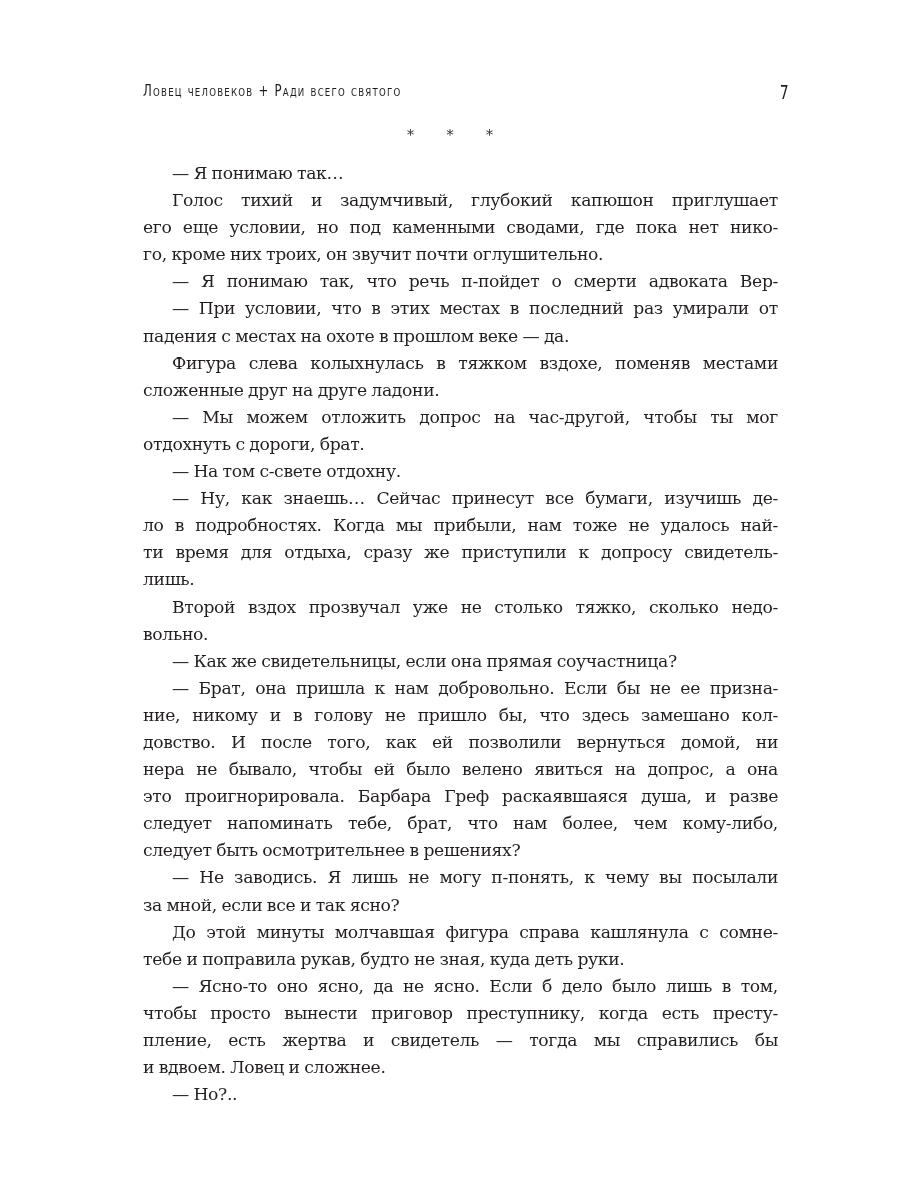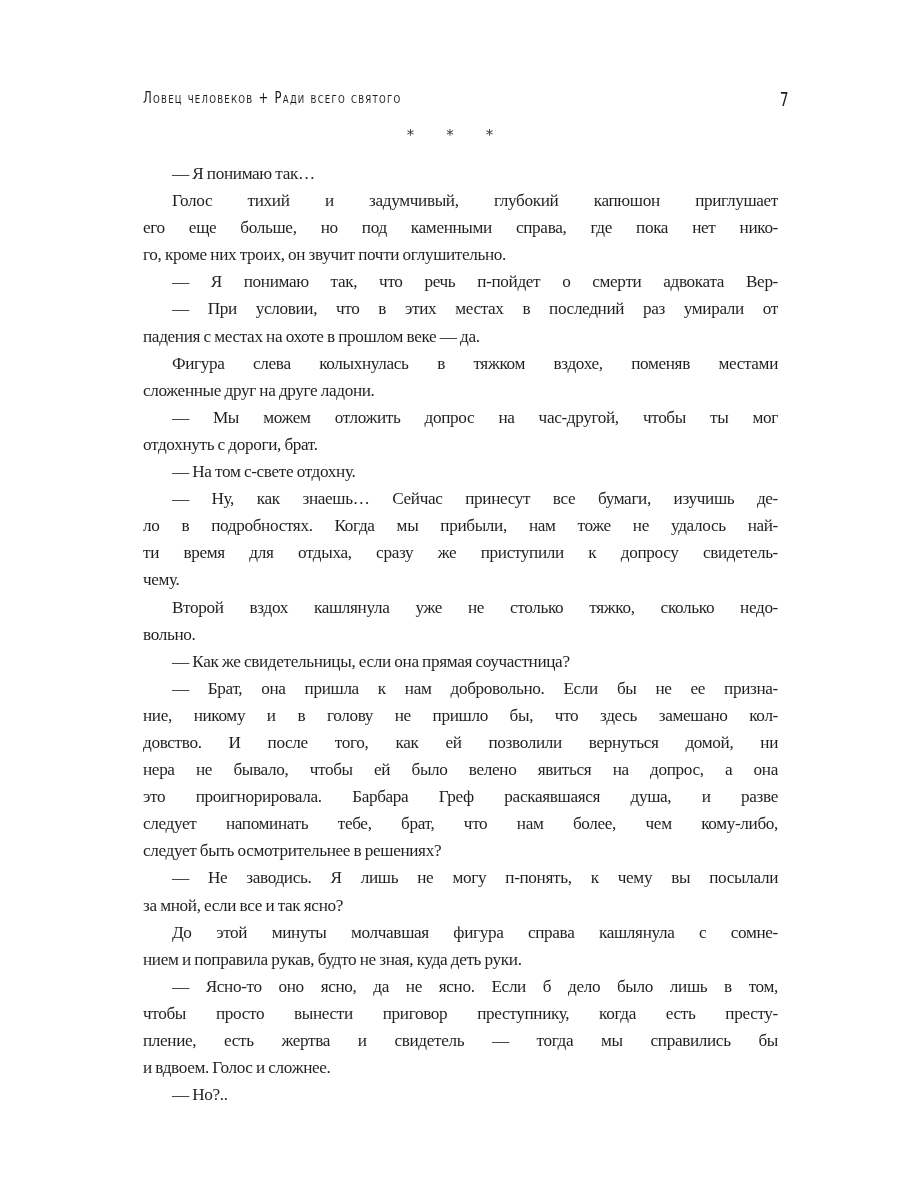--- a/index.html
+++ b/index.html
@@ -13,21 +13,20 @@
       position: relative;
       overflow: hidden;
       color: #231f20;
     }
     .running-head {
       position: absolute;
       top: 80px;
       left: 143px;
       width: 646px;
       height: 30px;
-      margin-top: 7px;
     }
     .running-title {
       position: absolute;
       left: 0;
       top: 2px;
       font-family: "DejaVu Sans", sans-serif;
       font-size: 15px;
       letter-spacing: 1.6px;
       font-variant: small-caps;
       transform: scaleX(0.78);
@@ -70,21 +69,20 @@
       color: #231f20;
       letter-spacing: -0.35px;
       word-spacing: -0.5px;
     }
     .line {
       display: block;
       text-align: justify;
       text-align-last: justify;
       white-space: nowrap;
       overflow: visible;
-      font-family: Liberation Serif, serif;
     }
     .line.last {
       text-align-last: left;
     }
     .line.indent {
       padding-left: 29px;
     }
   </style>
 </head>
 <body>
@@ -95,21 +93,21 @@
 </div>
 
 <div class="section-break">* * *</div>
 
 <div class="text-column" id="text-column">
     <div>
       <span class="line indent last">— Я понимаю так…</span>
     </div>
     <div>
       <span class="line indent">Голос тихий и задумчивый, глубокий капюшон приглушает</span>
-      <span class="line">его еще больше, но под каменными справа, где пока нет нико-</span>
+      <span class="line">его еще условии, но под каменными сводами, где пока нет нико-</span>
       <span class="line last">го, кроме них троих, он звучит почти оглушительно.</span>
     </div>
     <div>
       <span class="line indent">— Я понимаю так, что речь п-пойдет о смерти адвоката Вер-</span>
     </div>
     <div>
       <span class="line indent">— При условии, что в этих местах в последний раз умирали от</span>
       <span class="line last">падения с местах на охоте в прошлом веке — да.</span>
     </div>
     <div>
@@ -120,48 +118,48 @@
       <span class="line indent">— Мы можем отложить допрос на час-другой, чтобы ты мог</span>
       <span class="line last">отдохнуть с дороги, брат.</span>
     </div>
     <div>
       <span class="line indent last">— На том с-свете отдохну.</span>
     </div>
     <div>
       <span class="line indent">— Ну, как знаешь… Сейчас принесут все бумаги, изучишь де-</span>
       <span class="line">ло в подробностях. Когда мы прибыли, нам тоже не удалось най-</span>
       <span class="line">ти время для отдыха, сразу же приступили к допросу свидетель-</span>
-      <span class="line last">чему.</span>
+      <span class="line last">лишь.</span>
     </div>
     <div>
-      <span class="line indent">Второй вздох кашлянула уже не столько тяжко, сколько недо-</span>
+      <span class="line indent">Второй вздох прозвучал уже не столько тяжко, сколько недо-</span>
       <span class="line last">вольно.</span>
     </div>
     <div>
       <span class="line indent last">— Как же свидетельницы, если она прямая соучастница?</span>
     </div>
     <div>
       <span class="line indent">— Брат, она пришла к нам добровольно. Если бы не ее призна-</span>
       <span class="line">ние, никому и в голову не пришло бы, что здесь замешано кол-</span>
       <span class="line">довство. И после того, как ей позволили вернуться домой, ни</span>
       <span class="line">нера не бывало, чтобы ей было велено явиться на допрос, а она</span>
       <span class="line">это проигнорировала. Барбара Греф раскаявшаяся душа, и разве</span>
       <span class="line">следует напоминать тебе, брат, что нам более, чем кому-либо,</span>
       <span class="line last">следует быть осмотрительнее в решениях?</span>
     </div>
     <div>
       <span class="line indent">— Не заводись. Я лишь не могу п-понять, к чему вы посылали</span>
       <span class="line last">за мной, если все и так ясно?</span>
     </div>
     <div>
       <span class="line indent">До этой минуты молчавшая фигура справа кашлянула с сомне-</span>
-      <span class="line last">нием и поправила рукав, будто не зная, куда деть руки.</span>
+      <span class="line last">тебе и поправила рукав, будто не зная, куда деть руки.</span>
     </div>
     <div>
       <span class="line indent">— Ясно-то оно ясно, да не ясно. Если б дело было лишь в том,</span>
       <span class="line">чтобы просто вынести приговор преступнику, когда есть престу-</span>
       <span class="line">пление, есть жертва и свидетель — тогда мы справились бы</span>
-      <span class="line last">и вдвоем. Голос и сложнее.</span>
+      <span class="line last">и вдвоем. Ловец и сложнее.</span>
     </div>
     <div>
       <span class="line indent last">— Но?..</span>
     </div>
   </div>
 
 </body></html>

